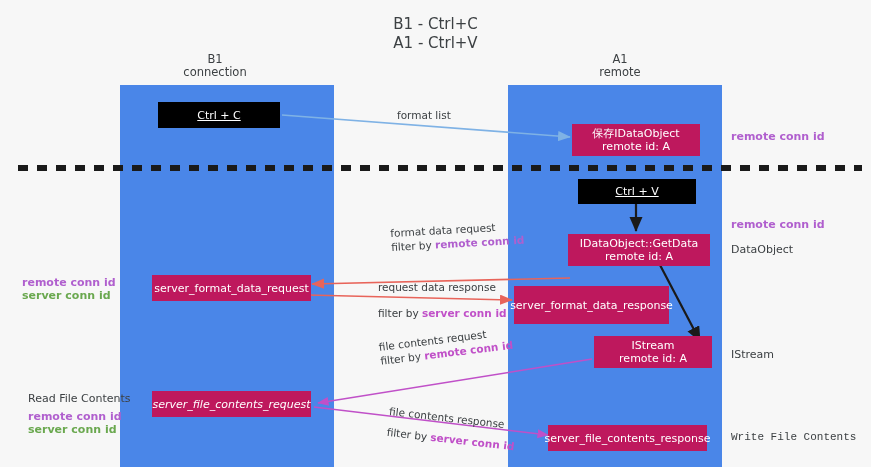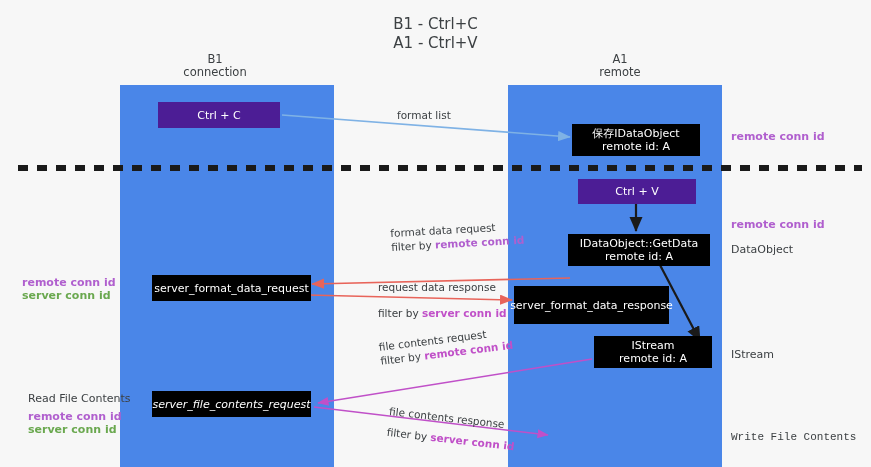--- a/index.html
+++ b/index.html
@@ -33,22 +33,22 @@
   
   .box{
     box-sizing:border-box;
     display:flex;align-items:center;justify-content:center;
     text-align:center;
     color:#ffffff;
     font-size:11px;line-height:13px;
     white-space:pre-line;
     padding:2px 4px;
   }
-  .box.green{background:#4c1d95;}
-  .box.orange{background:#000000;}
+  .box.green{background:#000000;text-decoration:underline;}
+  .box.orange{background:#be185d;}
 
   
   .note{font-size:11px;line-height:13.5px;color:#3c4043;white-space:pre-line;}
   .note.purple{color:#b05fce;font-weight:bold;}
   .note.green{color:#6aa84f;font-weight:bold;}
 
   
   .alabel{
     font-size:10.5px;color:#3c4043;line-height:14px;white-space:nowrap;
   }
@@ -118,20 +118,21 @@
 
   <div class="abs box orange" style="left:152px;top:268px;width:159px;height:26px;">server_format_data_request</div>
 
   <div class="abs box orange" style="left:514px;top:279px;width:155px;height:38px;">server_format_data_response</div>
 
   <div class="abs box orange" style="left:594px;top:329px;width:118px;height:32px;">IStream
 remote id: A</div>
 
   <div class="abs box orange" style="left:152px;top:384px;width:159px;height:26px;font-style:italic;">server_file_contents_request</div>
 
+  <div class="abs box orange" style="left:548px;top:418px;width:159px;height:26px;">server_file_contents_response</div>
 
   <div class="abs alabel" style="left:397px;top:101px;">format list</div>
 
   <div class="abs" style="left:390px;top:219px;transform:rotate(-3.2deg);transform-origin:left top;">
     <div class="alabel">format data request</div>
     <div class="alabel"><span>filter by </span><span class="k-purple">remote conn id</span></div>
   </div>
 
   <div class="abs" style="left:378px;top:273px;">
     <div class="alabel">request data response</div>

